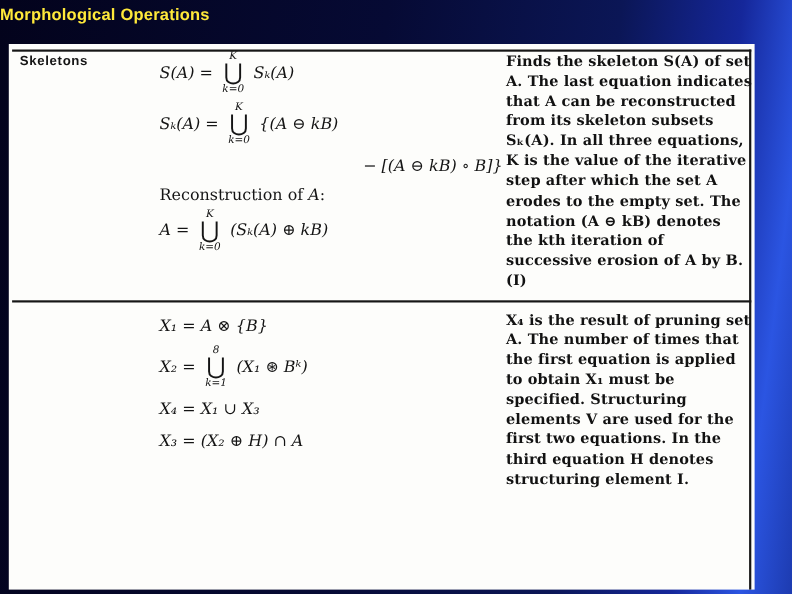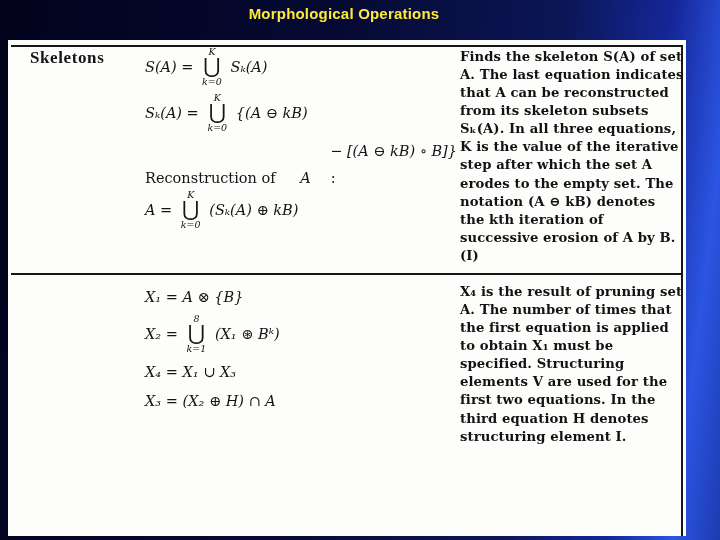--- a/index.html
+++ b/index.html
@@ -6,53 +6,53 @@
   body {
     width: 720px; height: 540px; overflow: hidden;
     font-family: "Liberation Sans", sans-serif;
   }
   .slide {
     position: relative; width: 720px; height: 540px;
     background: linear-gradient(97deg, #03031c 0%, #060a34 45%, #0b1656 72%, #15279a 86%, #2b55e2 94%, #1d3bb0 100%);
   }
   .title {
     position: absolute; top: 5px; left: 0; width: 688px;
-    text-align: center;
+    text-align: left;
     color: #ffe93a; font-weight: bold; font-size: 15px;
     font-family: "Liberation Sans", sans-serif;
     letter-spacing: 0.2px;
   }
   .panel {
     position: absolute; left: 8px; top: 40px; width: 678px; height: 496px;
     background: #fdfdfb;
   }
   .rule { position: absolute; background: #161616; height: 2px; }
   .rule-top { left: 3px; top: 5px; width: 672px; }
   .rule-mid { left: 3px; top: 233px; width: 672px; }
   .vrule { position: absolute; left: 673px; top: 5px; width: 2px; height: 491px; background: #161616; }
 
   .term {
-    position: absolute; left: 22px; width: 120px;
-    font-family: Liberation Serif, serif; font-weight: 600;
-    font-size: 17px; letter-spacing: 0.6px; color: #141414;
+    position: absolute; left: 10px; width: 120px;
+    font-family: Liberation Sans, sans-serif; font-weight: 600;
+    font-size: 12px; letter-spacing: 0.6px; color: #141414;
   }
   .term-1 { top: 8px; }
   .term-2 { top: 243px; }
 
   .eqs {
     position: absolute; left: 137px; width: 312px;
     font-family: "DejaVu Serif", serif; font-style: italic;
     font-size: 14.5px; color: #141414;
   }
   .eqs-1 { top: 7px; }
   .eqs-2 { top: 245px; }
   .eq-line { display: flex; align-items: center; white-space: pre; min-height: 24px; margin-bottom: 5px; }
   .eq-line .rm { font-style: normal; }
   .eq-line.indent { padding-left: 40px; justify-content: flex-end; }
-  .eq-line.plain { min-height: 20px; margin-bottom: 2px; gap: 20px; }
+  .eq-line.plain { min-height: 20px; margin-bottom: 2px; }
   .bigop { display: inline-flex; flex-direction: column; align-items: center; line-height: 1; margin: 0 4px; }
   .bigop .lim { font-size: 9.5px; line-height: 1.1; }
   .bigop .sym { font-size: 21px; font-style: normal; line-height: 0.95; }
 
   .note {
     position: absolute; left: 452px; width: 224px;
     font-family: "DejaVu Serif", serif; font-weight: 700;
     font-size: 13.2px; line-height: 1.37; color: #121212;
     letter-spacing: 0.1px;
   }

